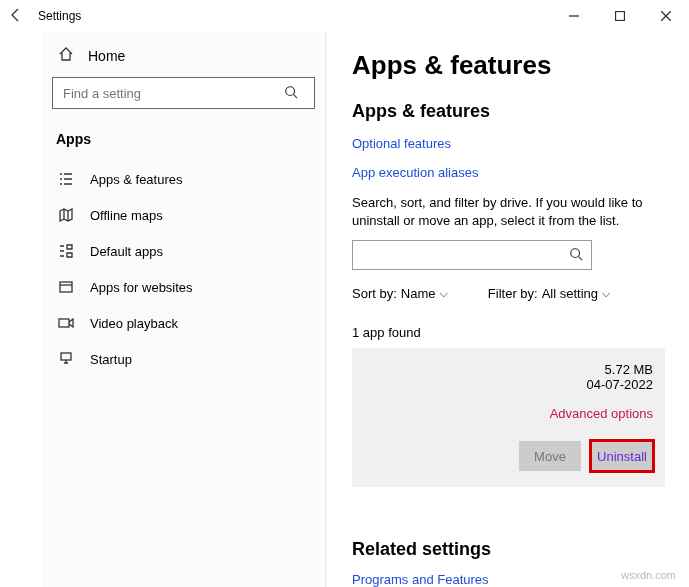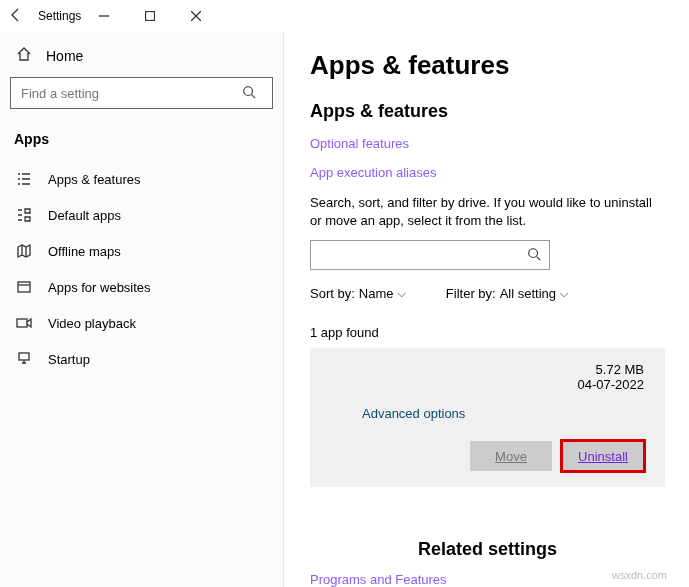--- a/index.html
+++ b/index.html
@@ -1,50 +1,50 @@
 <!DOCTYPE html>
 <html><head>
   <meta charset="utf-8">
   <style>
     * { margin: 0; padding: 0; box-sizing: border-box; font-family: "Segoe UI", Tahoma, sans-serif; }
     body { background: #fff; width: 689px; height: 587px; overflow: hidden; font-size: 13px; color: #000; }
     .window { display: flex; flex-direction: column; height: 100%; }
-    .titlebar { display: flex; align-items: center; justify-content: flex-start; height: 32px; padding-left: 8px; }
+    .titlebar { display: flex; align-items: center; justify-content: space-between; height: 32px; padding-left: 8px; }
     .titlebar-left { display: flex; align-items: center; gap: 14px; }
     .titlebar-title { font-size: 12px; }
     .win-controls { display: flex; }
     .win-btn { width: 46px; height: 32px; display: flex; align-items: center; justify-content: center; }
     .content { display: flex; flex: 1; overflow: hidden; }
-    .sidebar { width: 284px; padding: 6px 10px 0 10px; border-right: 1px solid #e5e5e5; background: #fbfbfb; }
+    .sidebar { width: 284px; padding: 6px 10px 0 10px; border-right: 1px solid #e5e5e5; background: #fbfbfb; margin-left: 42px; }
     .home-row { display: flex; align-items: center; gap: 14px; padding: 8px 6px 12px 6px; font-size: 14px; }
     .search-box { display: flex; align-items: center; justify-content: space-between; border: 1px solid #666; height: 32px; padding: 0 16px 0 10px; margin-bottom: 18px; background: #fff; }
     .search-box input { border: none; outline: none; font-size: 13px; flex: 1; background: transparent; }
     .section-header { font-weight: 600; font-size: 14px; padding: 4px 6px 14px 4px; }
     .nav-item { display: flex; align-items: center; gap: 16px; padding: 10px 6px; font-size: 13px; }
     .nav-item .icon { width: 16px; display: flex; justify-content: center; }
     .main { flex: 1; padding: 18px 24px 0 26px; overflow-y: auto; }
     .page-title { font-size: 26px; font-weight: 600; margin-bottom: 20px; }
     .sub-title { font-size: 18px; font-weight: 600; margin-bottom: 14px; }
-    .link { color: #8b5cf6; font-size: 13px; display: block; margin-bottom: 14px; }
+    .link { color: #1d4ed8; font-size: 13px; display: block; margin-bottom: 14px; }
     .desc { font-size: 13px; margin-bottom: 10px; line-height: 1.4; }
     .filter-box { display: flex; align-items: center; justify-content: flex-end; border: 1px solid #999; height: 30px; width: 240px; padding: 0 8px; margin-bottom: 16px; }
     .sort-row { display: flex; gap: 40px; font-size: 13px; margin-bottom: 14px; }
     .sort-item { display: flex; align-items: center; gap: 4px; }
     .count { font-size: 13px; margin-bottom: 8px; margin-top: 24px; }
-    .app-card { background: #f0f0f0; padding: 14px 21px 16px 16px; }
+    .app-card { background: #f0f0f0; padding: 14px 12px 16px 16px; }
     .app-top { display: flex; justify-content: flex-end; align-items: flex-end; flex-direction: column; }
     .app-size { font-size: 13px; }
     .app-date { font-size: 13px; }
-    .adv-link { color: #0c4a6e; font-size: 13px; display: block; margin: 14px 0 20px 36px; }
+    .adv-link { color: #be185d; font-size: 13px; display: block; margin: 14px 0 20px 36px; text-align: right; }
     .btn-row { display: flex; justify-content: flex-end; gap: 10px; }
-    .btn { width: 82px; height: 30px; font-size: 13px; border: none; display: flex; align-items: center; justify-content: center; text-decoration: underline; }
+    .btn { width: 62px; height: 30px; font-size: 13px; border: none; display: flex; align-items: center; justify-content: center; }
     .btn-move { background: #ccc; color: #777; }
     .btn-uninstall { background: #ccc; color: #6d28d9; outline: 3px solid #d40000; outline-offset: -1px; }
-    .related-title { font-size: 18px; font-weight: 600; margin-top: 52px; margin-bottom: 12px; text-align: center; }
-    .watermark { position: absolute; bottom: 6px; right: 22px; font-size: 11px; color: #bbb; }
+    .related-title { font-size: 18px; font-weight: 600; margin-top: 52px; margin-bottom: 12px; }
+    .watermark { position: absolute; bottom: 6px; right: 13px; font-size: 11px; color: #bbb; }
     svg { stroke: #333; fill: none; stroke-width: 1.3; }
     .chev { font-size: 11px; color: #555; }
   </style>
 </head>
 <body>
 
 <div class="window">
   <div class="titlebar">
     <div class="titlebar-left">
       <span>
@@ -98,32 +98,32 @@
         <span class="icon">
           <svg width="16" height="16" viewBox="0 0 16 16">
               <path d="M2 3h2M6 3h8M2 8h2M6 8h8M2 13h2M6 13h8"></path>
             </svg>
         </span>
         <span>Apps &amp; features</span>
       </div>
       <div class="nav-item">
         <span class="icon">
           <svg width="16" height="16" viewBox="0 0 16 16">
+              <path d="M2 4 L6 2 L10 4 L14 2 V12 L10 14 L6 12 L2 14 Z M6 2 V12 M10 4 V14"></path>
+            </svg>
+        </span>
+        <span>Offline maps</span>
+      </div>
+      <div class="nav-item">
+        <span class="icon">
+          <svg width="16" height="16" viewBox="0 0 16 16">
               <path d="M2 3h4M2 8h4M2 13h4M9 2h5v4h-5zM9 10h5v4h-5z"></path>
             </svg>
         </span>
         <span>Default apps</span>
-      </div>
-      <div class="nav-item">
-        <span class="icon">
-          <svg width="16" height="16" viewBox="0 0 16 16">
-              <path d="M2 4 L6 2 L10 4 L14 2 V12 L10 14 L6 12 L2 14 Z M6 2 V12 M10 4 V14"></path>
-            </svg>
-        </span>
-        <span>Offline maps</span>
       </div>
       <div class="nav-item">
         <span class="icon">
           <svg width="16" height="16" viewBox="0 0 16 16">
               <rect x="2" y="3" width="12" height="10"></rect>
               <path d="M2 6h12"></path>
             </svg>
         </span>
         <span>Apps for websites</span>
       </div>

